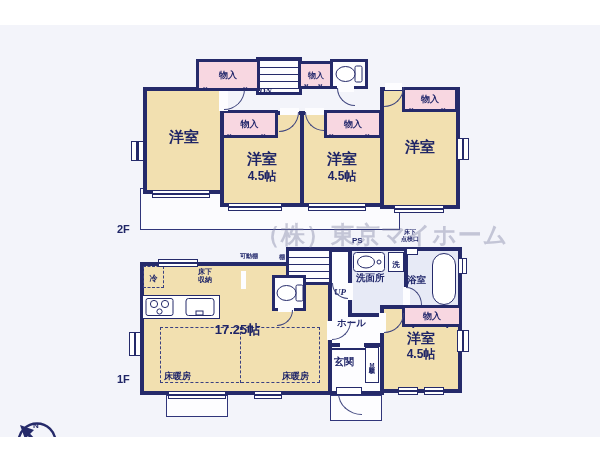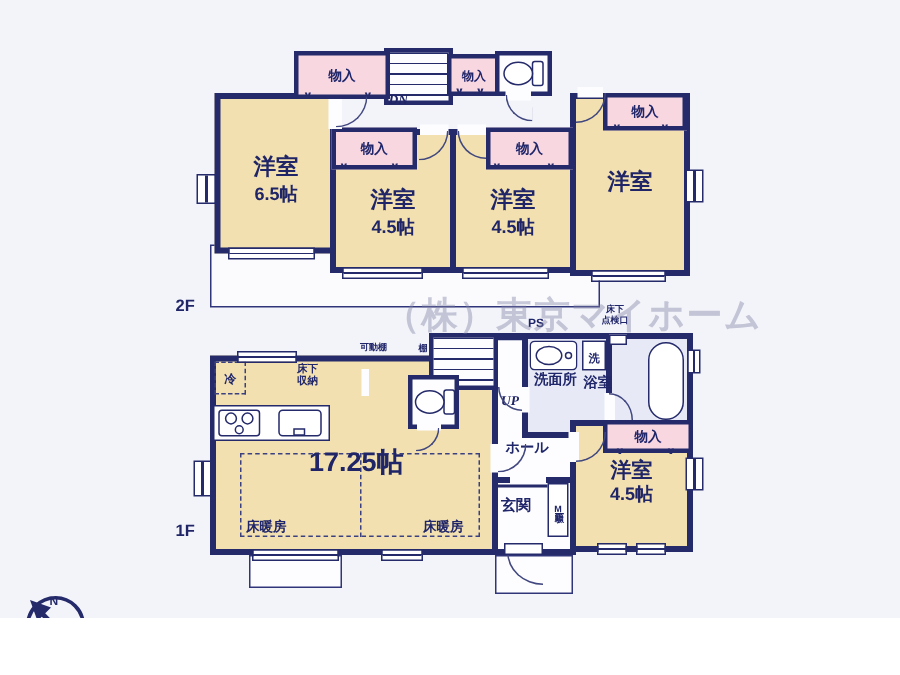--- a/index.html
+++ b/index.html
@@ -1,17 +1,17 @@
 <!DOCTYPE html>
 <html><head>
 <meta charset="utf-8">
 <style>
   html,body{margin:0;padding:0;}
   .canvas{position:relative;width:600px;height:412px;background:#f3f4fa;overflow:hidden;
-          font-family:"Liberation Sans","DejaVu Sans",sans-serif;color:#20266a;}
+          font-family:"Liberation Sans","DejaVu Sans",sans-serif;color:#20266a;margin-top:25px;}
   .abs{position:absolute;box-sizing:border-box;}
   .room{background:#f2e0b0;border:4px solid #252a6a;}
   .closet{background:#f8d7e1;border:3px solid #252a6a;display:flex;align-items:center;justify-content:center;
           font-size:9px;font-weight:bold;color:#20266a;}
   .wet{background:#e7eaf6;border:3px solid #252a6a;}
   .white-room{background:#fdfdff;border:3px solid #252a6a;}
   .openfloor{background:#fdfdff;}
   .stairs{background-color:#fdfdff;border:3px solid #252a6a;
           background-image:repeating-linear-gradient(to bottom,#252a6a 0 1px,transparent 1px 7px);}
   .rlabel{text-align:center;font-weight:bold;line-height:1.3;color:#1f2566;}
@@ -86,21 +86,20 @@
   <div class="abs arc se" style="left:279px;top:87px;width:20px;height:20px;"></div>
   <div class="abs gap" style="left:305px;top:83px;width:19px;height:7px;"></div>
   <div class="abs arc sw" style="left:305px;top:87px;width:19px;height:19px;"></div>
   <div class="abs gap" style="left:385px;top:58px;width:17px;height:7px;"></div>
   <div class="abs arc se" style="left:384px;top:62px;width:20px;height:20px;"></div>
   <div class="abs gap" style="left:337px;top:60px;width:17px;height:7px;"></div>
   <div class="abs arc sw" style="left:337px;top:63px;width:18px;height:18px;"></div>
 
   <div class="abs rlabel" style="left:145px;top:102px;width:78px;">
     <span class="rname">洋室</span>
-    <span class="rsize">6.5帖</span>
   </div>
   <div class="abs rlabel" style="left:222px;top:124px;width:80px;">
     <span class="rname">洋室</span>
     <span class="rsize">4.5帖</span>
   </div>
   <div class="abs rlabel" style="left:302px;top:124px;width:80px;">
     <span class="rname">洋室</span>
     <span class="rsize">4.5帖</span>
   </div>
   <div class="abs rlabel" style="left:382px;top:112px;width:76px;">
@@ -157,21 +156,21 @@
 
   <svg class="abs" style="left:353px;top:227px;" width="32" height="20">
       <rect x="0.5" y="0.5" width="31" height="19" rx="3" fill="#fff" stroke="#252a6a"></rect>
       <ellipse cx="13" cy="10" rx="8.5" ry="6" fill="none" stroke="#252a6a"></ellipse>
       <circle cx="26" cy="10" r="2" fill="none" stroke="#252a6a"></circle>
     </svg>
   <div class="abs" style="left:388px;top:227px;width:16px;height:20px;background:#fff;border:1px solid #252a6a;text-align:center;">
     <span class="small-label" style="font-size:7.5px;">洗</span>
   </div>
   <div class="abs small-label" style="left:356px;top:247px;font-size:9.5px;">洗面所</div>
-  <div class="abs small-label" style="left:389px;top:249px;font-size:9.5px;">浴室</div>
+  <div class="abs small-label" style="left:407px;top:249px;font-size:9.5px;">浴室</div>
   <div class="abs small-label" style="left:352px;top:211px;font-size:8px;">PS</div>
   <div class="abs small-label pre" style="left:396px;top:204px;width:28px;font-size:6px;line-height:1.15;text-align:center;">床下
 点検口</div>
   <div class="abs" style="left:406px;top:223px;width:12px;height:7px;background:#fff;border:1px solid #252a6a;"></div>
 
   <div class="abs small-label" style="left:337px;top:292px;font-size:9.5px;">ホール</div>
   <div class="abs updn" style="left:334px;top:262px;">UP</div>
   <div class="abs small-label" style="left:334px;top:330px;font-size:10px;">玄関</div>
   <div class="abs" style="left:365px;top:322px;width:14px;height:36px;background:#fff;border:1px solid #252a6a;display:flex;align-items:center;justify-content:center;">
     <span class="vtext small-label">下駄箱M</span>
@@ -179,21 +178,21 @@
   <div class="abs" style="left:332px;top:323px;width:33px;height:1.5px;background:#252a6a;"></div>
   <div class="abs gap" style="left:340px;top:317px;width:24px;height:5px;"></div>
   <div class="abs thinbox" style="left:330px;top:370px;width:52px;height:26px;"></div>
   <div class="abs arc sw" style="left:338px;top:368px;width:24px;height:22px;"></div>
   <div class="abs" style="left:336px;top:362px;width:26px;height:8px;background:#fff;border:1px solid #252a6a;"></div>
   <div class="abs thinbox" style="left:166px;top:370px;width:62px;height:22px;"></div>
 
   <div class="abs dash" style="left:160px;top:302px;width:160px;height:56px;"></div>
   <div class="abs" style="left:240px;top:302px;width:0;height:56px;border-left:1px dashed #3a4080;"></div>
   <div class="abs rlabel" style="left:175px;top:297px;width:125px;">
-    <span style="display:block;font-size:18px;">17.25帖</span>
+    <span style="display:block;font-size:13px;">17.25帖</span>
   </div>
   <div class="abs small-label" style="left:164px;top:345px;font-size:9px;">床暖房</div>
   <div class="abs small-label" style="left:282px;top:345px;font-size:9px;">床暖房</div>
   <div class="abs rlabel" style="left:384px;top:304px;width:74px;">
     <span class="rname" style="font-size:14px;">洋室</span>
     <span class="rsize">4.5帖</span>
   </div>
   <div class="abs floor-tag" style="left:117px;top:348px;">1F</div>
 
   <div class="abs win-h" style="left:158px;top:234px;width:40px;height:8px;"></div>

